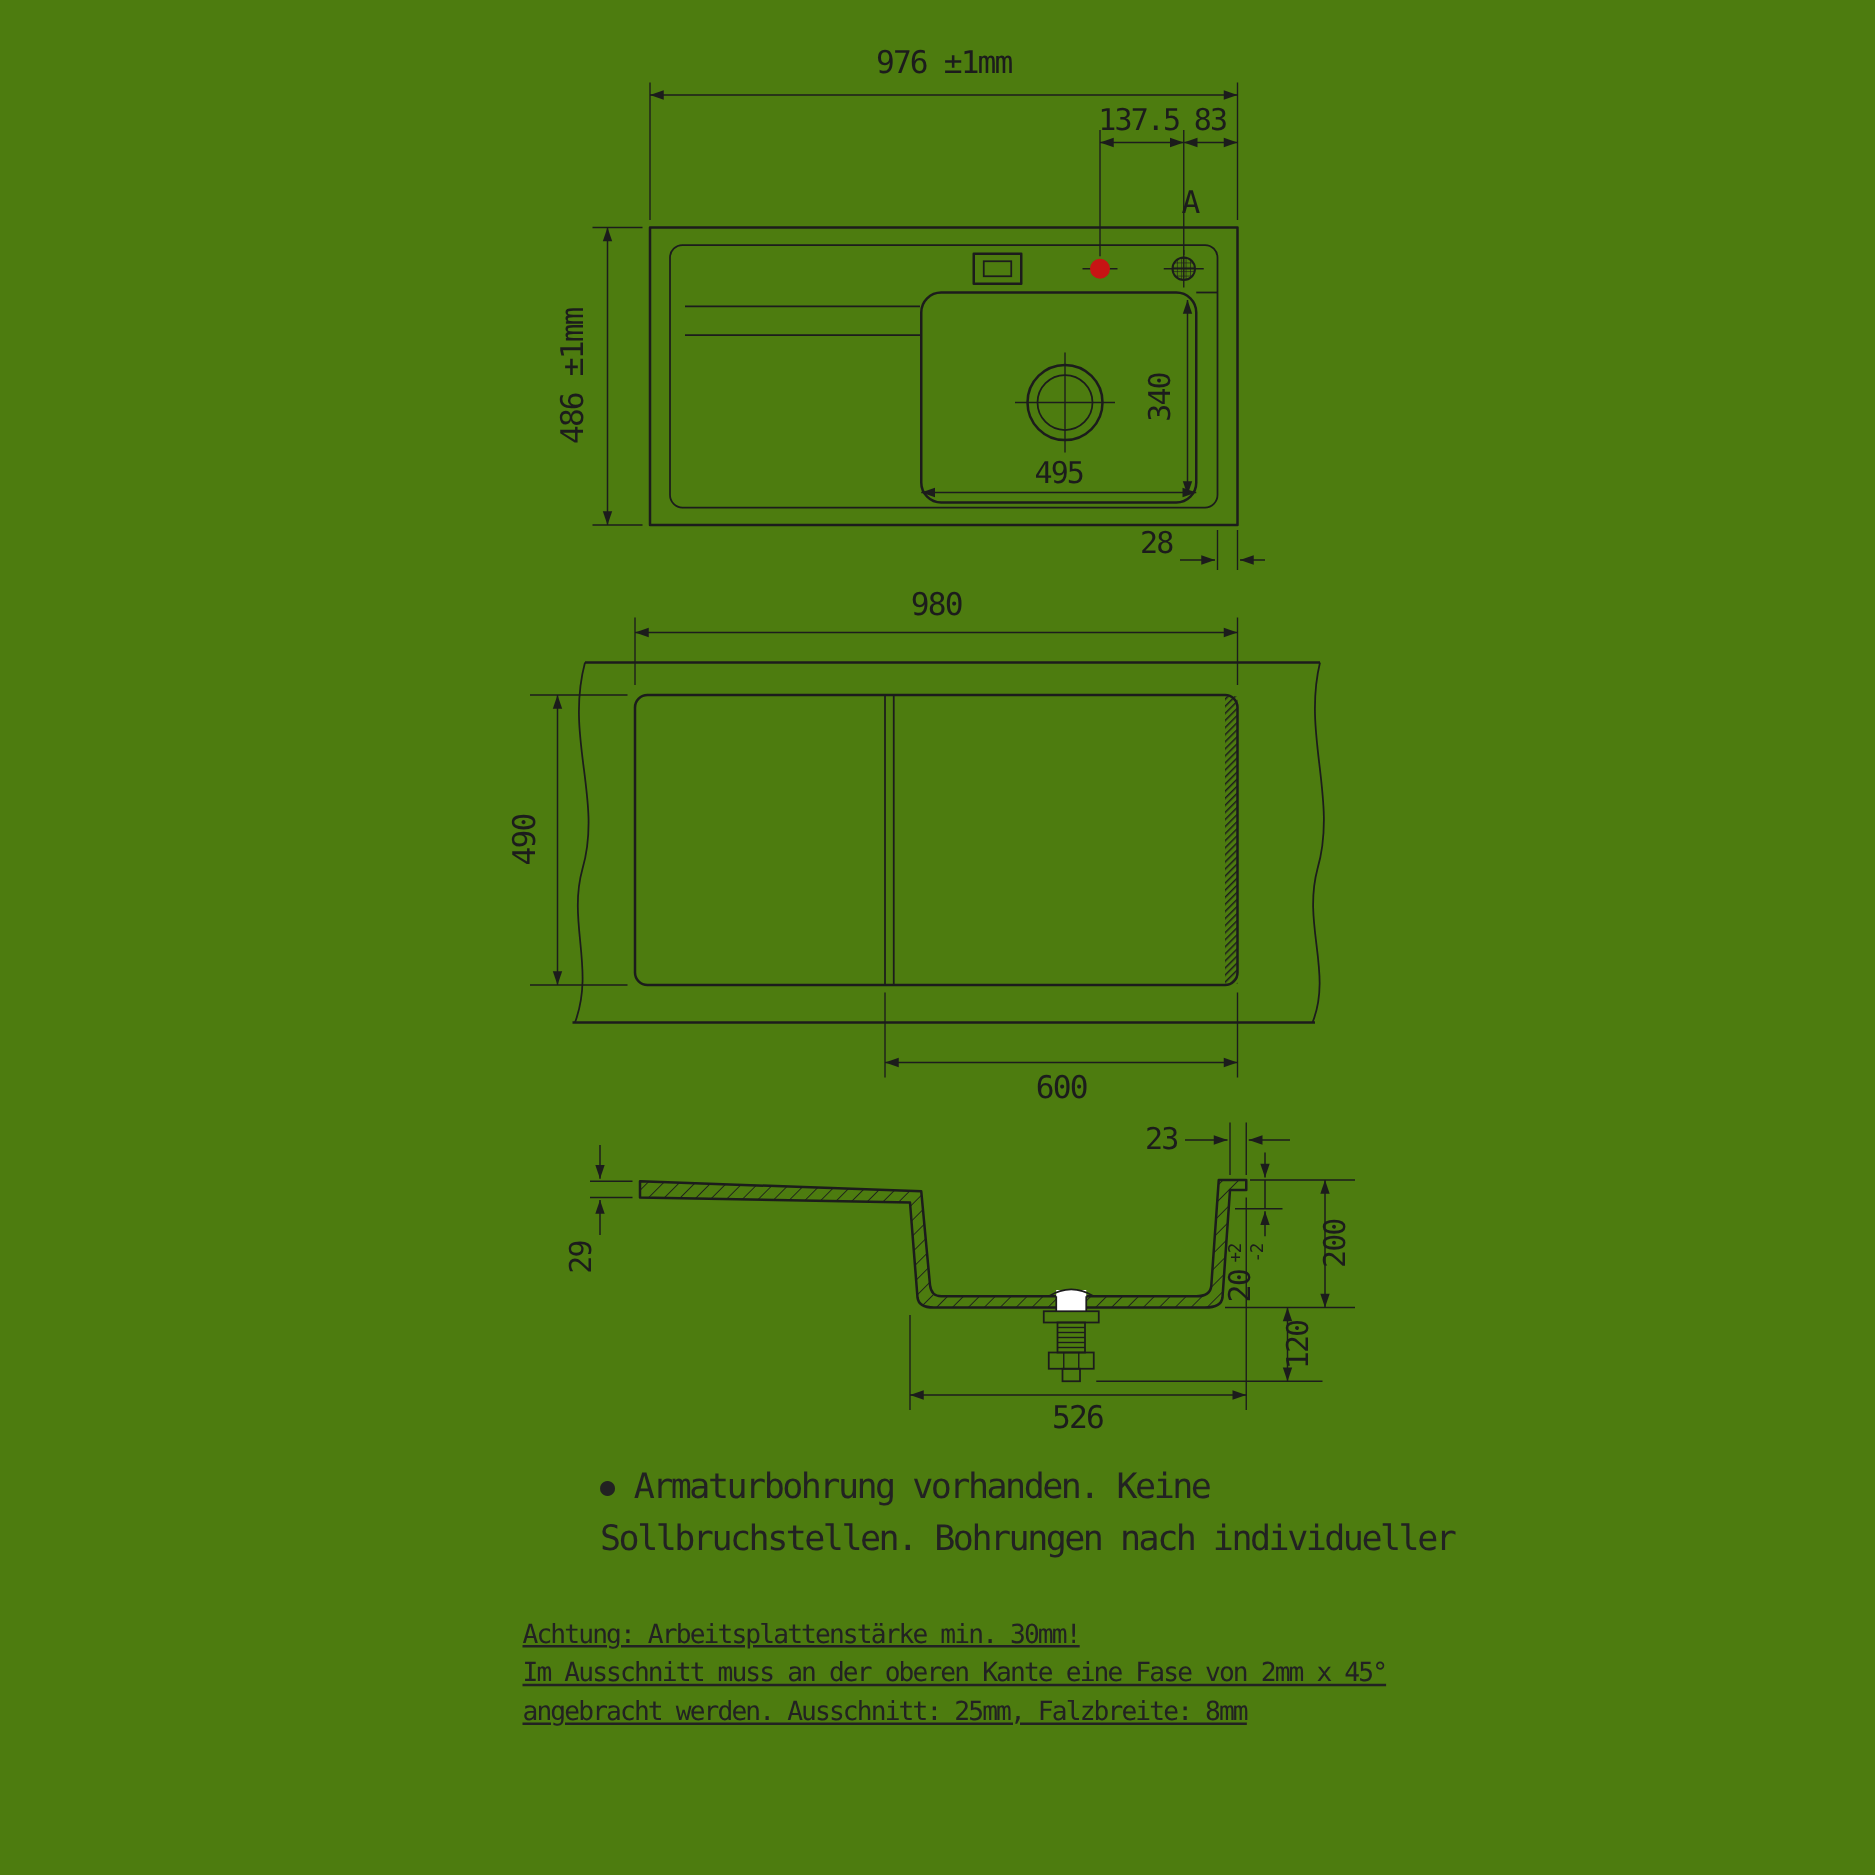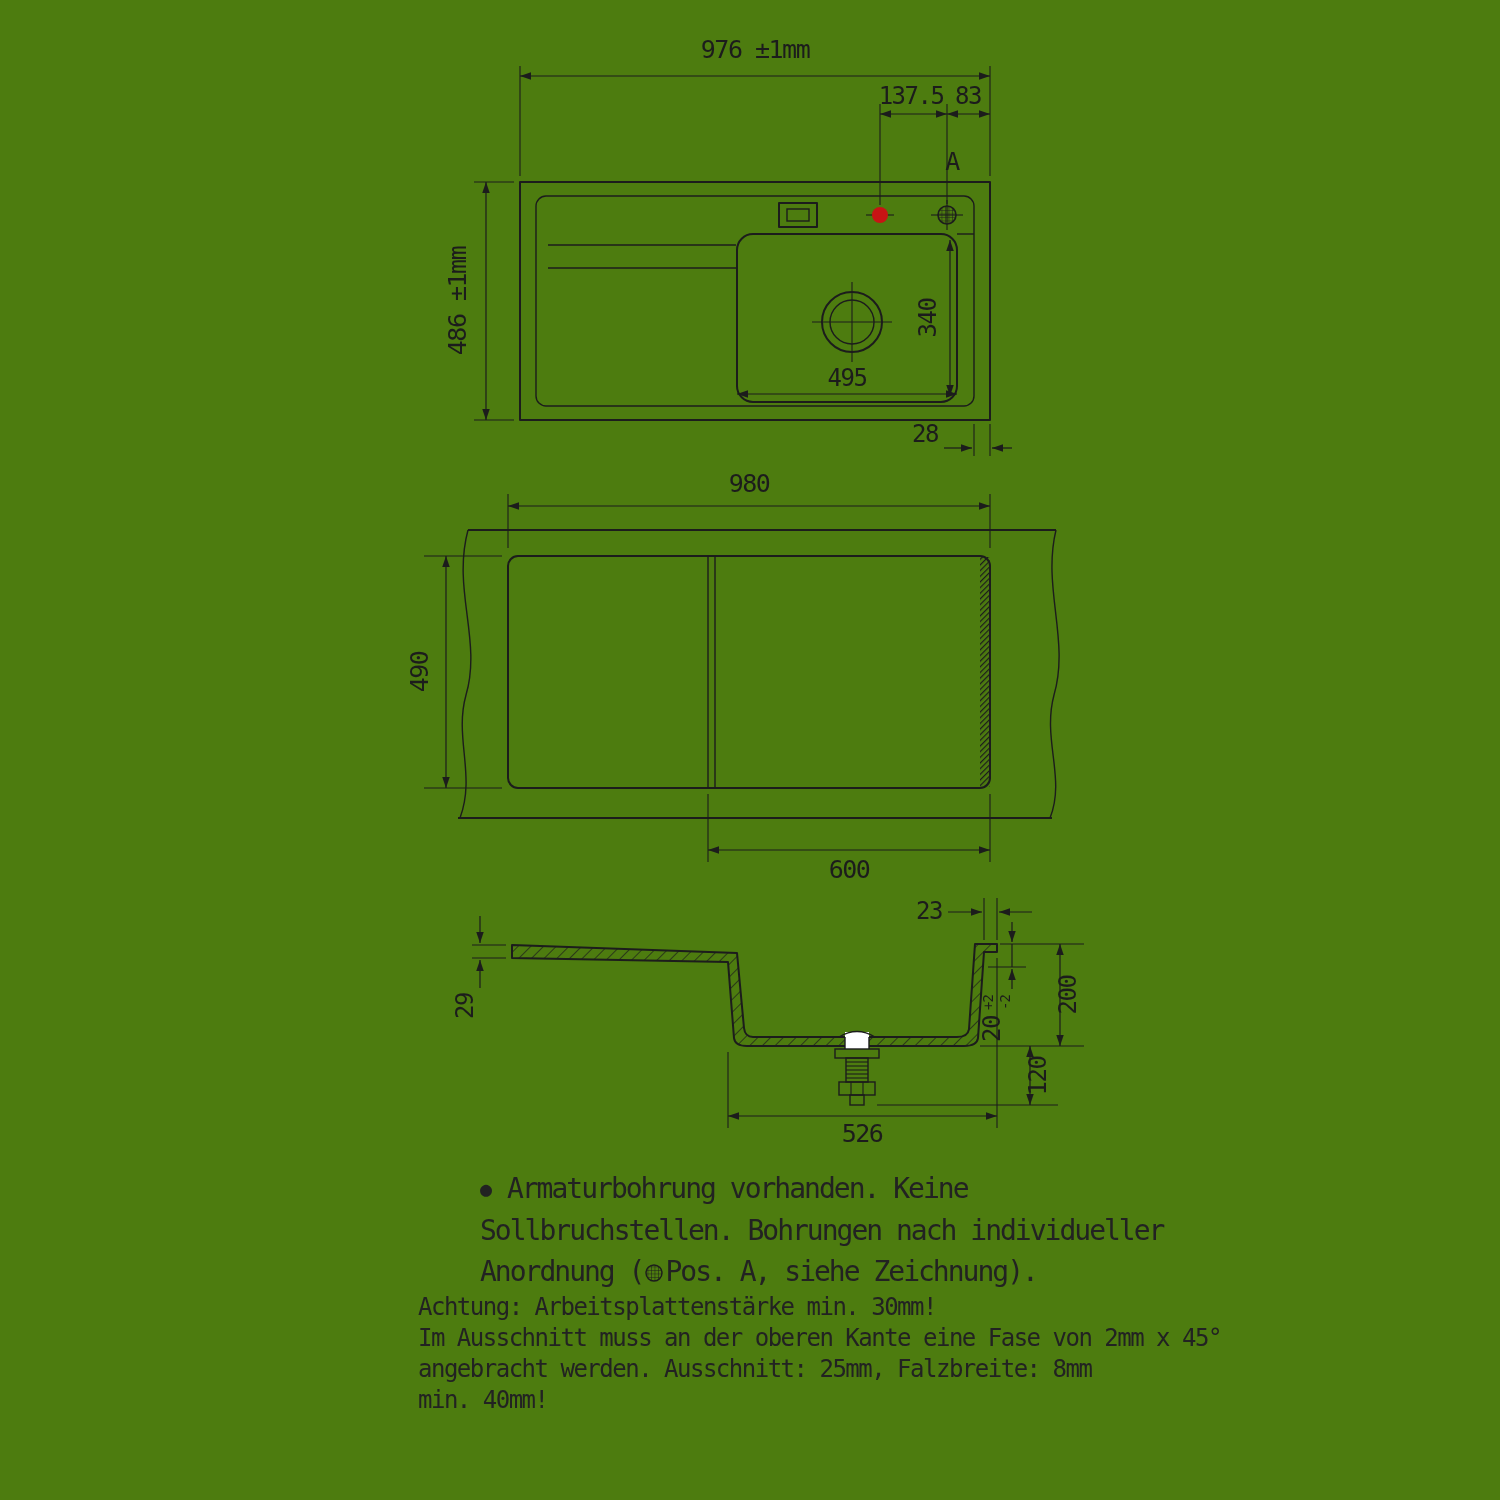--- a/index.html
+++ b/index.html
@@ -11,21 +11,21 @@
   .ext{stroke:#1c1c1c;stroke-width:1.1;fill:none;}
   .dimline{stroke:#1c1c1c;stroke-width:1.2;fill:none;}
   .dimtxt{font-family:"DejaVu Sans Mono",monospace;font-size:24px;letter-spacing:-1.5px;fill:#1c1c1c;}
   .dimtxt-big{font-family:"DejaVu Sans Mono",monospace;font-size:25px;letter-spacing:-1.5px;fill:#1c1c1c;}
   .dimtxt-sm{font-family:"DejaVu Sans Mono",monospace;font-size:14px;letter-spacing:-1px;fill:#1c1c1c;}
   .note-main{position:absolute;left:445px;top:1168px;width:760px;
              font-size:28px;letter-spacing:-2px;line-height:41px;color:#222;margin-left:35px;}
   .note-main .bullet{font-size:20px;vertical-align:2px;letter-spacing:0;}
   .pos-icon{position:relative;display:inline-block;vertical-align:-2px;margin:0 1px;}
   .note-warn{position:absolute;left:418px;top:1292px;width:860px;
-             font-size:24px;letter-spacing:-1.5px;line-height:31px;color:#222;}
+             font-size:21px;letter-spacing:-1.5px;line-height:31px;color:#222;text-decoration:underline;}
 </style>
 </head>
 <body>
 
 <div id="stage">
 
 <svg width="1500" height="1160" viewBox="0 0 1500 1160">
   <defs>
     <marker id="arrow" viewBox="0 0 12 12" refX="11" refY="6" markerWidth="11" markerHeight="11" orient="auto-start-reverse">
       <path d="M1,2.6 L11,6 L1,9.4 Z" fill="#1c1c1c"></path>
@@ -190,25 +190,21 @@
       <line class="ext" x1="997" y1="958" x2="997" y2="1128"></line>
       <line class="dimline" x1="728" y1="1116" x2="997" y2="1116" marker-start="url(#arrow)" marker-end="url(#arrow)"></line>
       <text class="dimtxt-big" x="862" y="1142" text-anchor="middle">526</text>
     </g>
   </g>
 </svg>
 
 <div class="note-main">
   <div><span class="bullet">●</span> <span>Armaturbohrung vorhanden. Keine</span></div>
   <div>Sollbruchstellen. Bohrungen nach individueller</div>
-  <div><span>Anordnung (</span><svg class="pos-icon" width="20" height="20" viewBox="0 0 20 20">
-          <circle cx="10" cy="10" r="8" fill="url(#grid)" stroke="#1c1c1c" stroke-width="1.4"></circle>
-        </svg><span>Pos. A, siehe Zeichnung).</span></div>
 </div>
 
 <div class="note-warn">
   <div>Achtung: Arbeitsplattenstärke min. 30mm!</div>
   <div>Im Ausschnitt muss an der oberen Kante eine Fase von 2mm x 45°</div>
   <div>angebracht werden. Ausschnitt: 25mm, Falzbreite: 8mm</div>
-  <div>min. 40mm!</div>
 </div>
 
 </div>
 
 </body></html>

